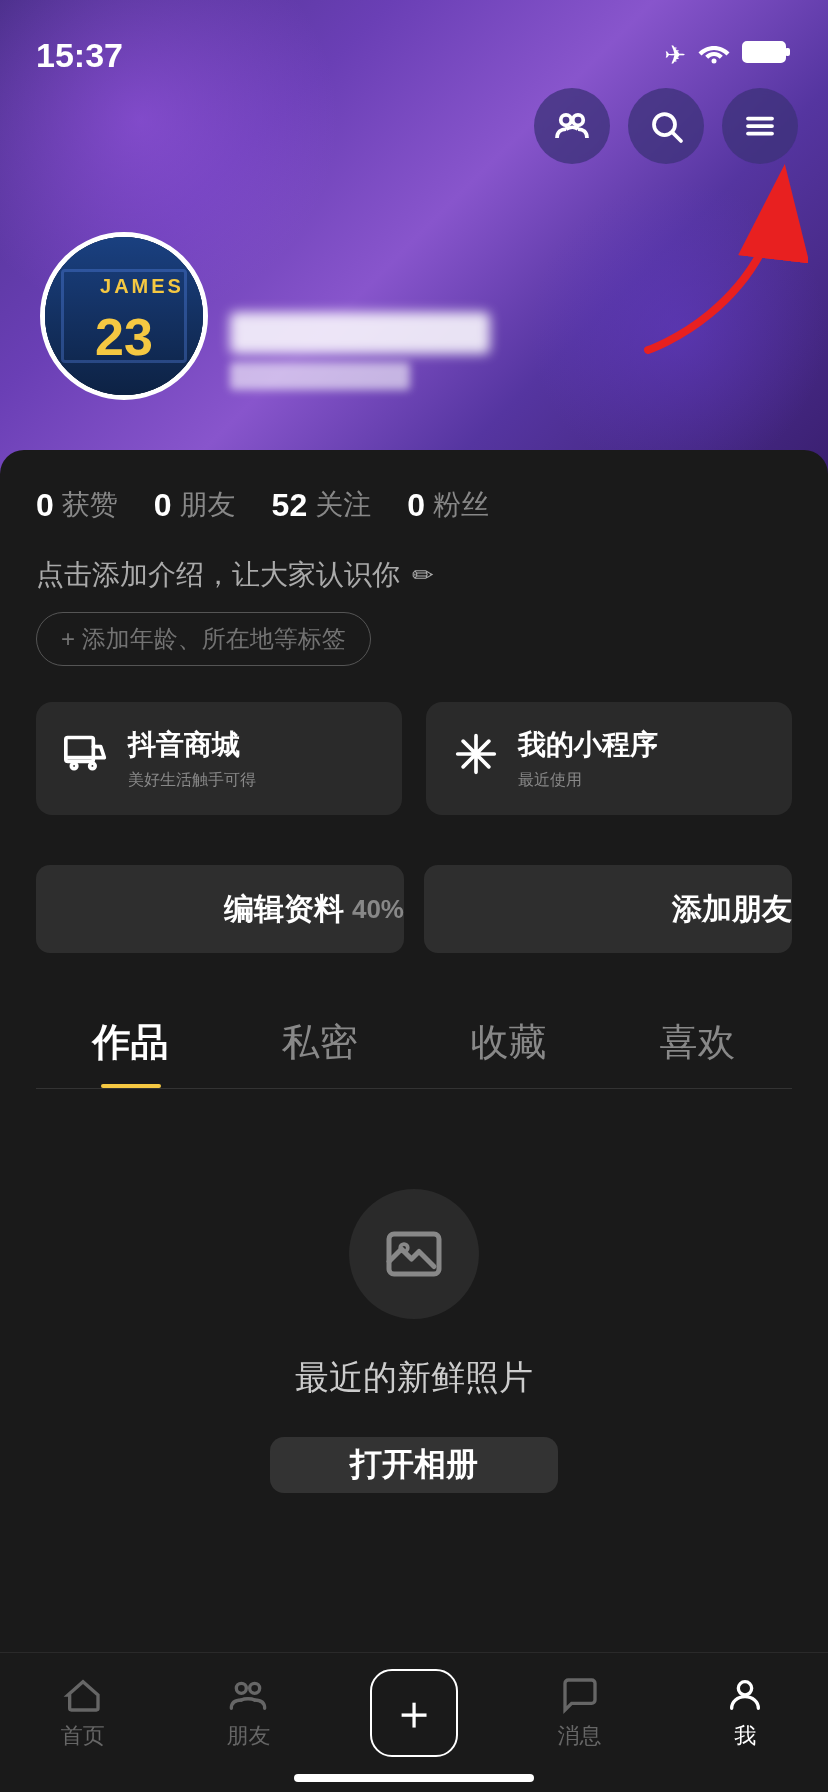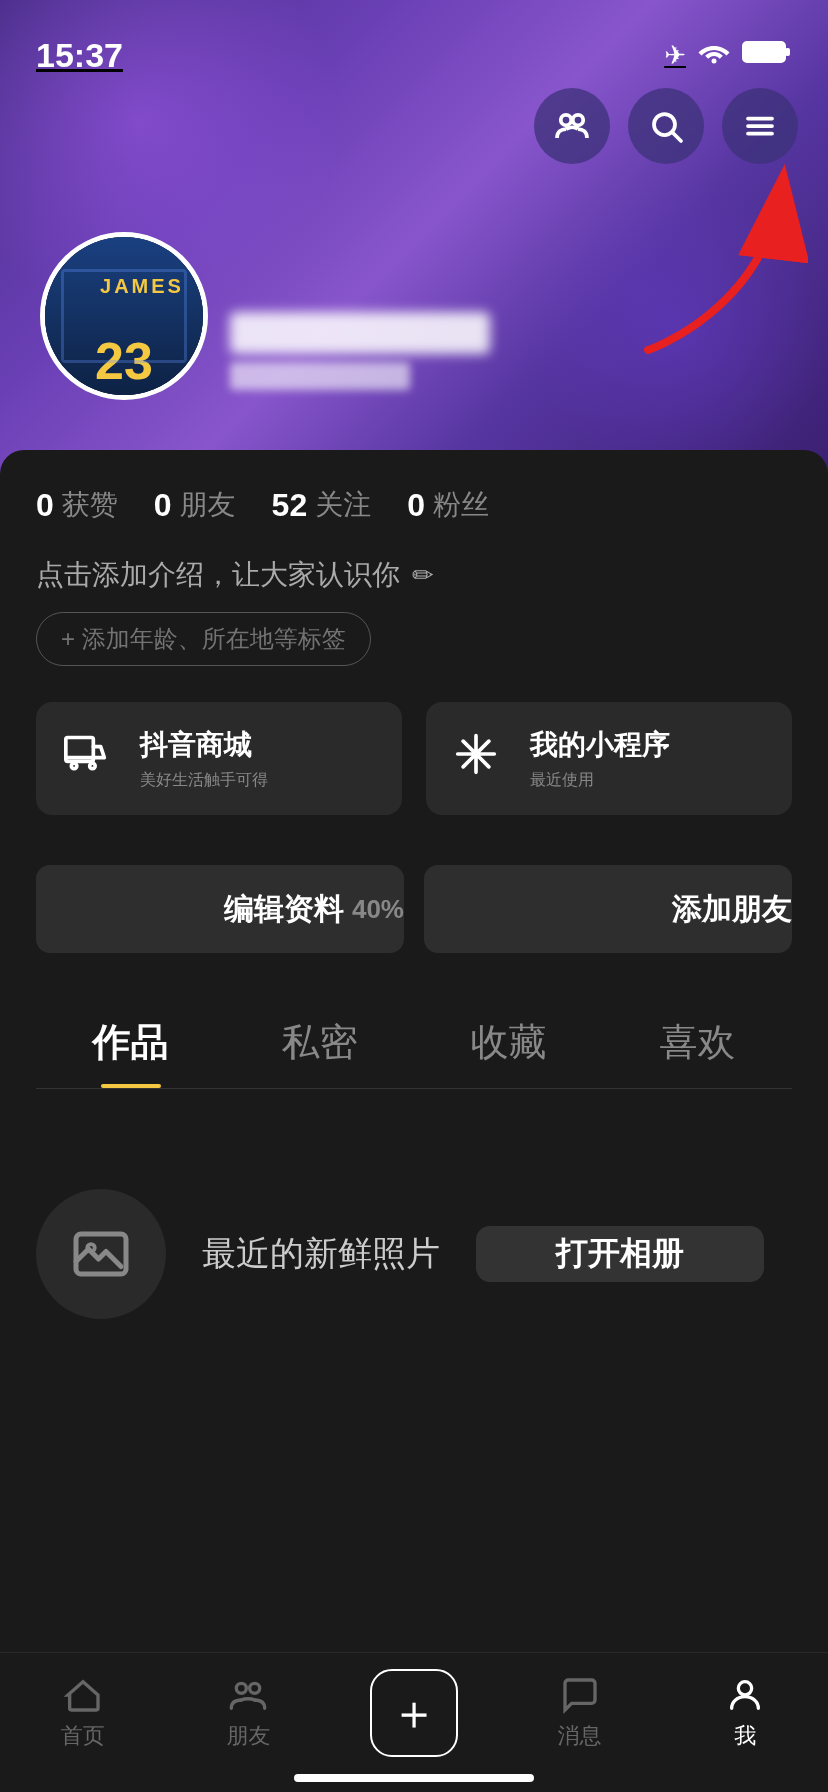--- a/index.html
+++ b/index.html
@@ -18,21 +18,20 @@
       height: 80px;
       background: transparent;
       display: flex;
       align-items: center;
       justify-content: space-between;
       padding: 30px 36px 0;
       position: absolute;
       top: 0;
       left: 0;
       z-index: 10;
-      text-decoration: underline;
     }
     .status-time {
       font-size: 34px;
       font-weight: 600;
       color: #fff;
     }
     .status-icons {
       display: flex;
       align-items: center;
       gap: 12px;
@@ -120,21 +119,21 @@
       justify-content: center;
       position: relative;
     }
     .jersey-number {
       font-size: 52px;
       font-weight: 900;
       color: #f5c842;
       text-align: left;
       line-height: 1;
       position: absolute;
-      bottom: 8px;
+      bottom: 32px;
     }
     .jersey-name {
       font-size: 20px;
       font-weight: 700;
       color: #f5c842;
       position: absolute;
       top: 38px;
       letter-spacing: 3px;
       margin-left: 36px;
     }
@@ -253,21 +252,21 @@
       gap: 24px;
       margin-bottom: 36px;
     }
     .feature-card {
       flex: 1;
       background: #2a2a2a;
       border-radius: 16px;
       padding: 24px 28px;
       display: flex;
       align-items: center;
-      gap: 32px;
+      gap: 20px;
       cursor: pointer;
     }
     .feature-icon {
       font-size: 44px;
       color: #fff;
     }
     .feature-info {}
     .feature-title {
       font-size: 28px;
       font-weight: 600;
@@ -333,21 +332,21 @@
       transform: translateX(-50%);
       width: 60px;
       height: 4px;
       background: #f5c842;
       border-radius: 2px;
     }
 
     
     .empty-state {
       display: flex;
-      flex-direction: row;
+      flex-direction: column;
       align-items: center;
       padding: 100px 0 60px;
       gap: 36px;
     }
     .empty-icon-wrap {
       width: 130px;
       height: 130px;
       border-radius: 50%;
       background: #2a2a2a;
       display: flex;

